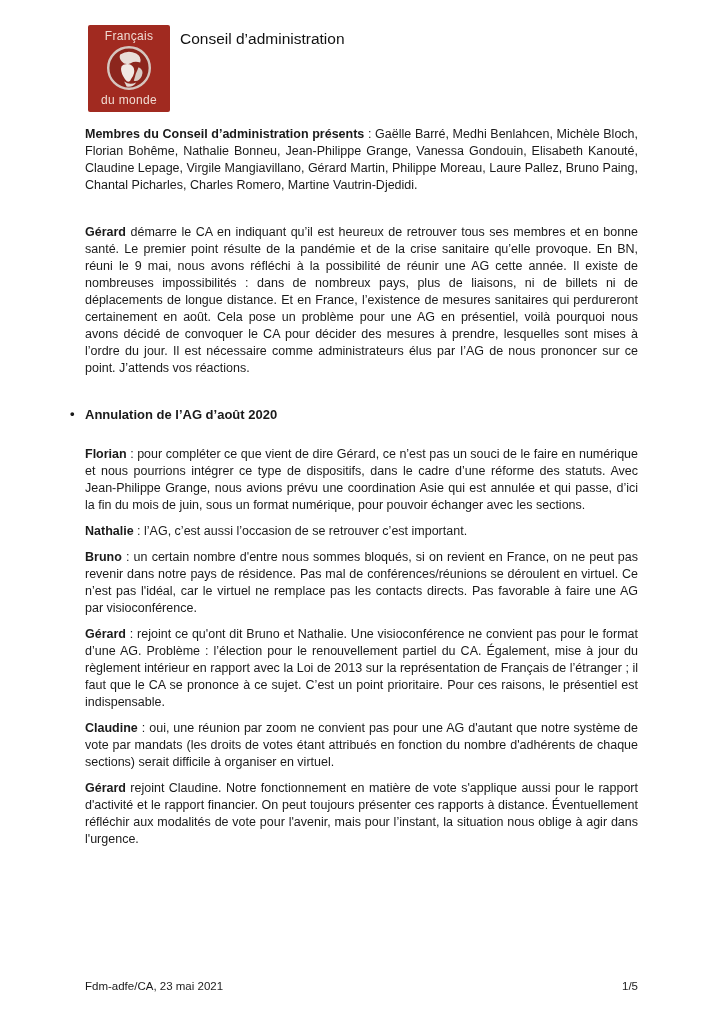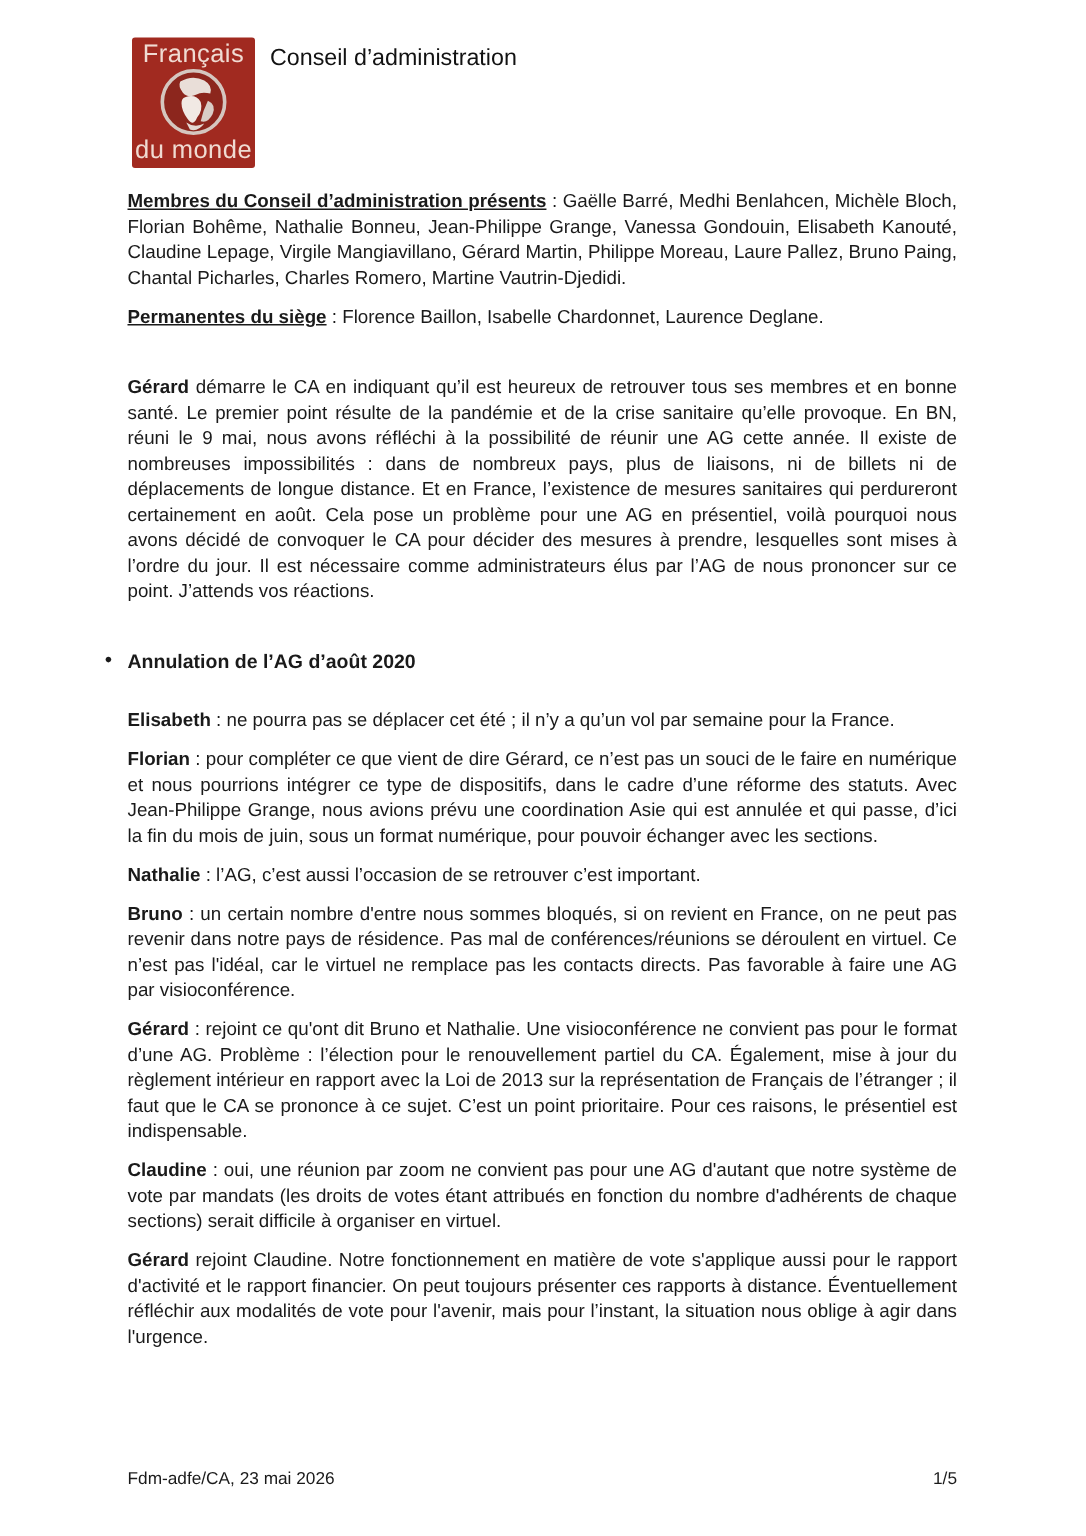--- a/index.html
+++ b/index.html
@@ -25,21 +25,21 @@
     border-radius: 2px;
     display: flex;
     flex-direction: column;
     align-items: center;
     justify-content: space-between;
     box-sizing: border-box;
     padding: 4px 2px 5px 2px;
   }
   .logo-text {
     color: #f0dbd2;
-    font-size: 17px;
+    font-size: 12px;
     line-height: 14px;
     letter-spacing: 0.3px;
     white-space: nowrap;
   }
   .globe { width: 48px; height: 48px; margin: -2px 0; }
 
   .titles { position: absolute; left: 180px; top: 29px; }
   .doc-title, .doc-subtitle {
     margin: 0;
     font-size: 15.5px;
@@ -53,21 +53,21 @@
   .content {
     position: absolute;
     left: 85px;
     top: 126px;
     width: 553px;
     font-size: 12.5px;
     line-height: 17px;
     text-align: justify;
   }
   .content p { margin: 0 0 9px 0; }
-  .att-label { font-weight: 700; text-decoration: underline; }
+  .att-label { font-weight: 700; }
   .speaker { font-weight: 700; }
   .intro-para { margin-top: 30px !important; }
 
   .bullet-heading {
     position: relative;
     margin-top: 29px;
     margin-bottom: 23px;
     font-weight: 700;
     font-size: 13px;
     text-align: left;
@@ -107,41 +107,39 @@
       <div class="doc-title">Conseil d’administration</div>
     </div>
   </div>
 
   <div class="content">
 
     <p><span class="att-label">Membres du Conseil d’administration présents</span><span> : </span><span>Gaëlle Barré, Medhi Benlahcen, Michèle Bloch, Florian Bohême, Nathalie Bonneu, Jean-Philippe Grange, Vanessa Gondouin, Elisabeth Kanouté, Claudine Lepage, Virgile Mangiavillano, Gérard Martin, Philippe Moreau, Laure Pallez, Bruno Paing, Chantal Picharles, Charles Romero, Martine Vautrin-Djedidi.</span></p>
 
 
 
-    <p><span class="att-label">Permanentes du siège</span><span> : </span><span>Florence Baillon, Isabelle Chardonnet, Laurence Deglane.</span></p>
 
     <p class="intro-para"><span class="speaker">Gérard</span><span> </span><span>démarre le CA en indiquant qu’il est heureux de retrouver tous ses membres et en bonne santé. Le premier point résulte de la pandémie et de la crise sanitaire qu’elle provoque. En BN, réuni le 9 mai, nous avons réfléchi à la possibilité de réunir une AG cette année. Il existe de nombreuses impossibilités : dans de nombreux pays, plus de liaisons, ni de billets ni de déplacements de longue distance. Et en France, l’existence de mesures sanitaires qui perdureront certainement en août. Cela pose un problème pour une AG en présentiel, voilà pourquoi nous avons décidé de convoquer le CA pour décider des mesures à prendre, lesquelles sont mises à l’ordre du jour.  Il est nécessaire comme administrateurs élus par l’AG de nous prononcer sur ce point. J’attends vos réactions.</span></p>
 
     <div class="bullet-heading"><span class="bullet-glyph">•</span><span>Annulation de l’AG d’août 2020</span></div>
 
-    <p><span class="speaker">Elisabeth</span><span> : </span><span>ne pourra pas se déplacer cet été ; il n’y a qu’un vol par semaine pour la France.</span></p>
 
 
     <p><span class="speaker">Florian</span><span> : </span><span>pour compléter ce que vient de dire Gérard, ce n’est pas un souci de le faire en numérique et nous pourrions intégrer ce type de dispositifs, dans le cadre d’une réforme des statuts. Avec Jean-Philippe Grange, nous avions prévu une coordination Asie qui est annulée et qui passe, d’ici la fin du mois de juin, sous un format numérique, pour pouvoir échanger avec les sections.</span></p>
 
     <p><span class="speaker">Nathalie</span><span> : </span><span>l’AG, c’est aussi l’occasion de se retrouver c’est important.</span></p>
 
     <p><span class="speaker">Bruno</span><span> : </span><span>un certain nombre d'entre nous sommes bloqués, si on revient en France, on ne peut pas revenir dans notre pays de résidence. Pas mal de conférences/réunions se déroulent en virtuel. Ce n’est pas l'idéal, car le virtuel ne remplace pas les contacts directs. Pas favorable à faire une AG par visioconférence.</span></p>
 
     <p><span class="speaker">Gérard</span><span> : </span><span>rejoint ce qu'ont dit Bruno et Nathalie. Une visioconférence ne convient pas pour le format d’une AG. Problème : l’élection pour le renouvellement partiel du CA. Également, mise à jour du règlement intérieur en rapport avec la Loi de 2013 sur la représentation de Français de l’étranger ; il faut que le CA se prononce à ce sujet. C’est un point prioritaire. Pour ces raisons, le présentiel est indispensable.</span></p>
 
     <p><span class="speaker">Claudine</span><span> : </span><span>oui, une réunion par zoom ne convient pas pour une AG d'autant que notre système de vote par mandats (les droits de votes étant attribués en fonction du nombre d'adhérents de chaque sections) serait difficile à organiser en virtuel.</span></p>
 
     <p><span class="speaker">Gérard</span><span> </span><span>rejoint Claudine. Notre fonctionnement en matière de vote s'applique aussi pour le rapport d'activité et le rapport financier. On peut toujours présenter ces rapports à distance. Éventuellement réfléchir aux modalités de vote pour l'avenir, mais pour l’instant, la situation nous oblige à agir dans l'urgence.</span></p>
 
   </div>
 
   <div class="footer">
-    <span>Fdm-adfe/CA, 23 mai 2026</span>
+    <span>Fdm-adfe/CA, 23 mai 2021</span>
     <span>1/5</span>
   </div>
 
 </div>
 
 </body></html>

